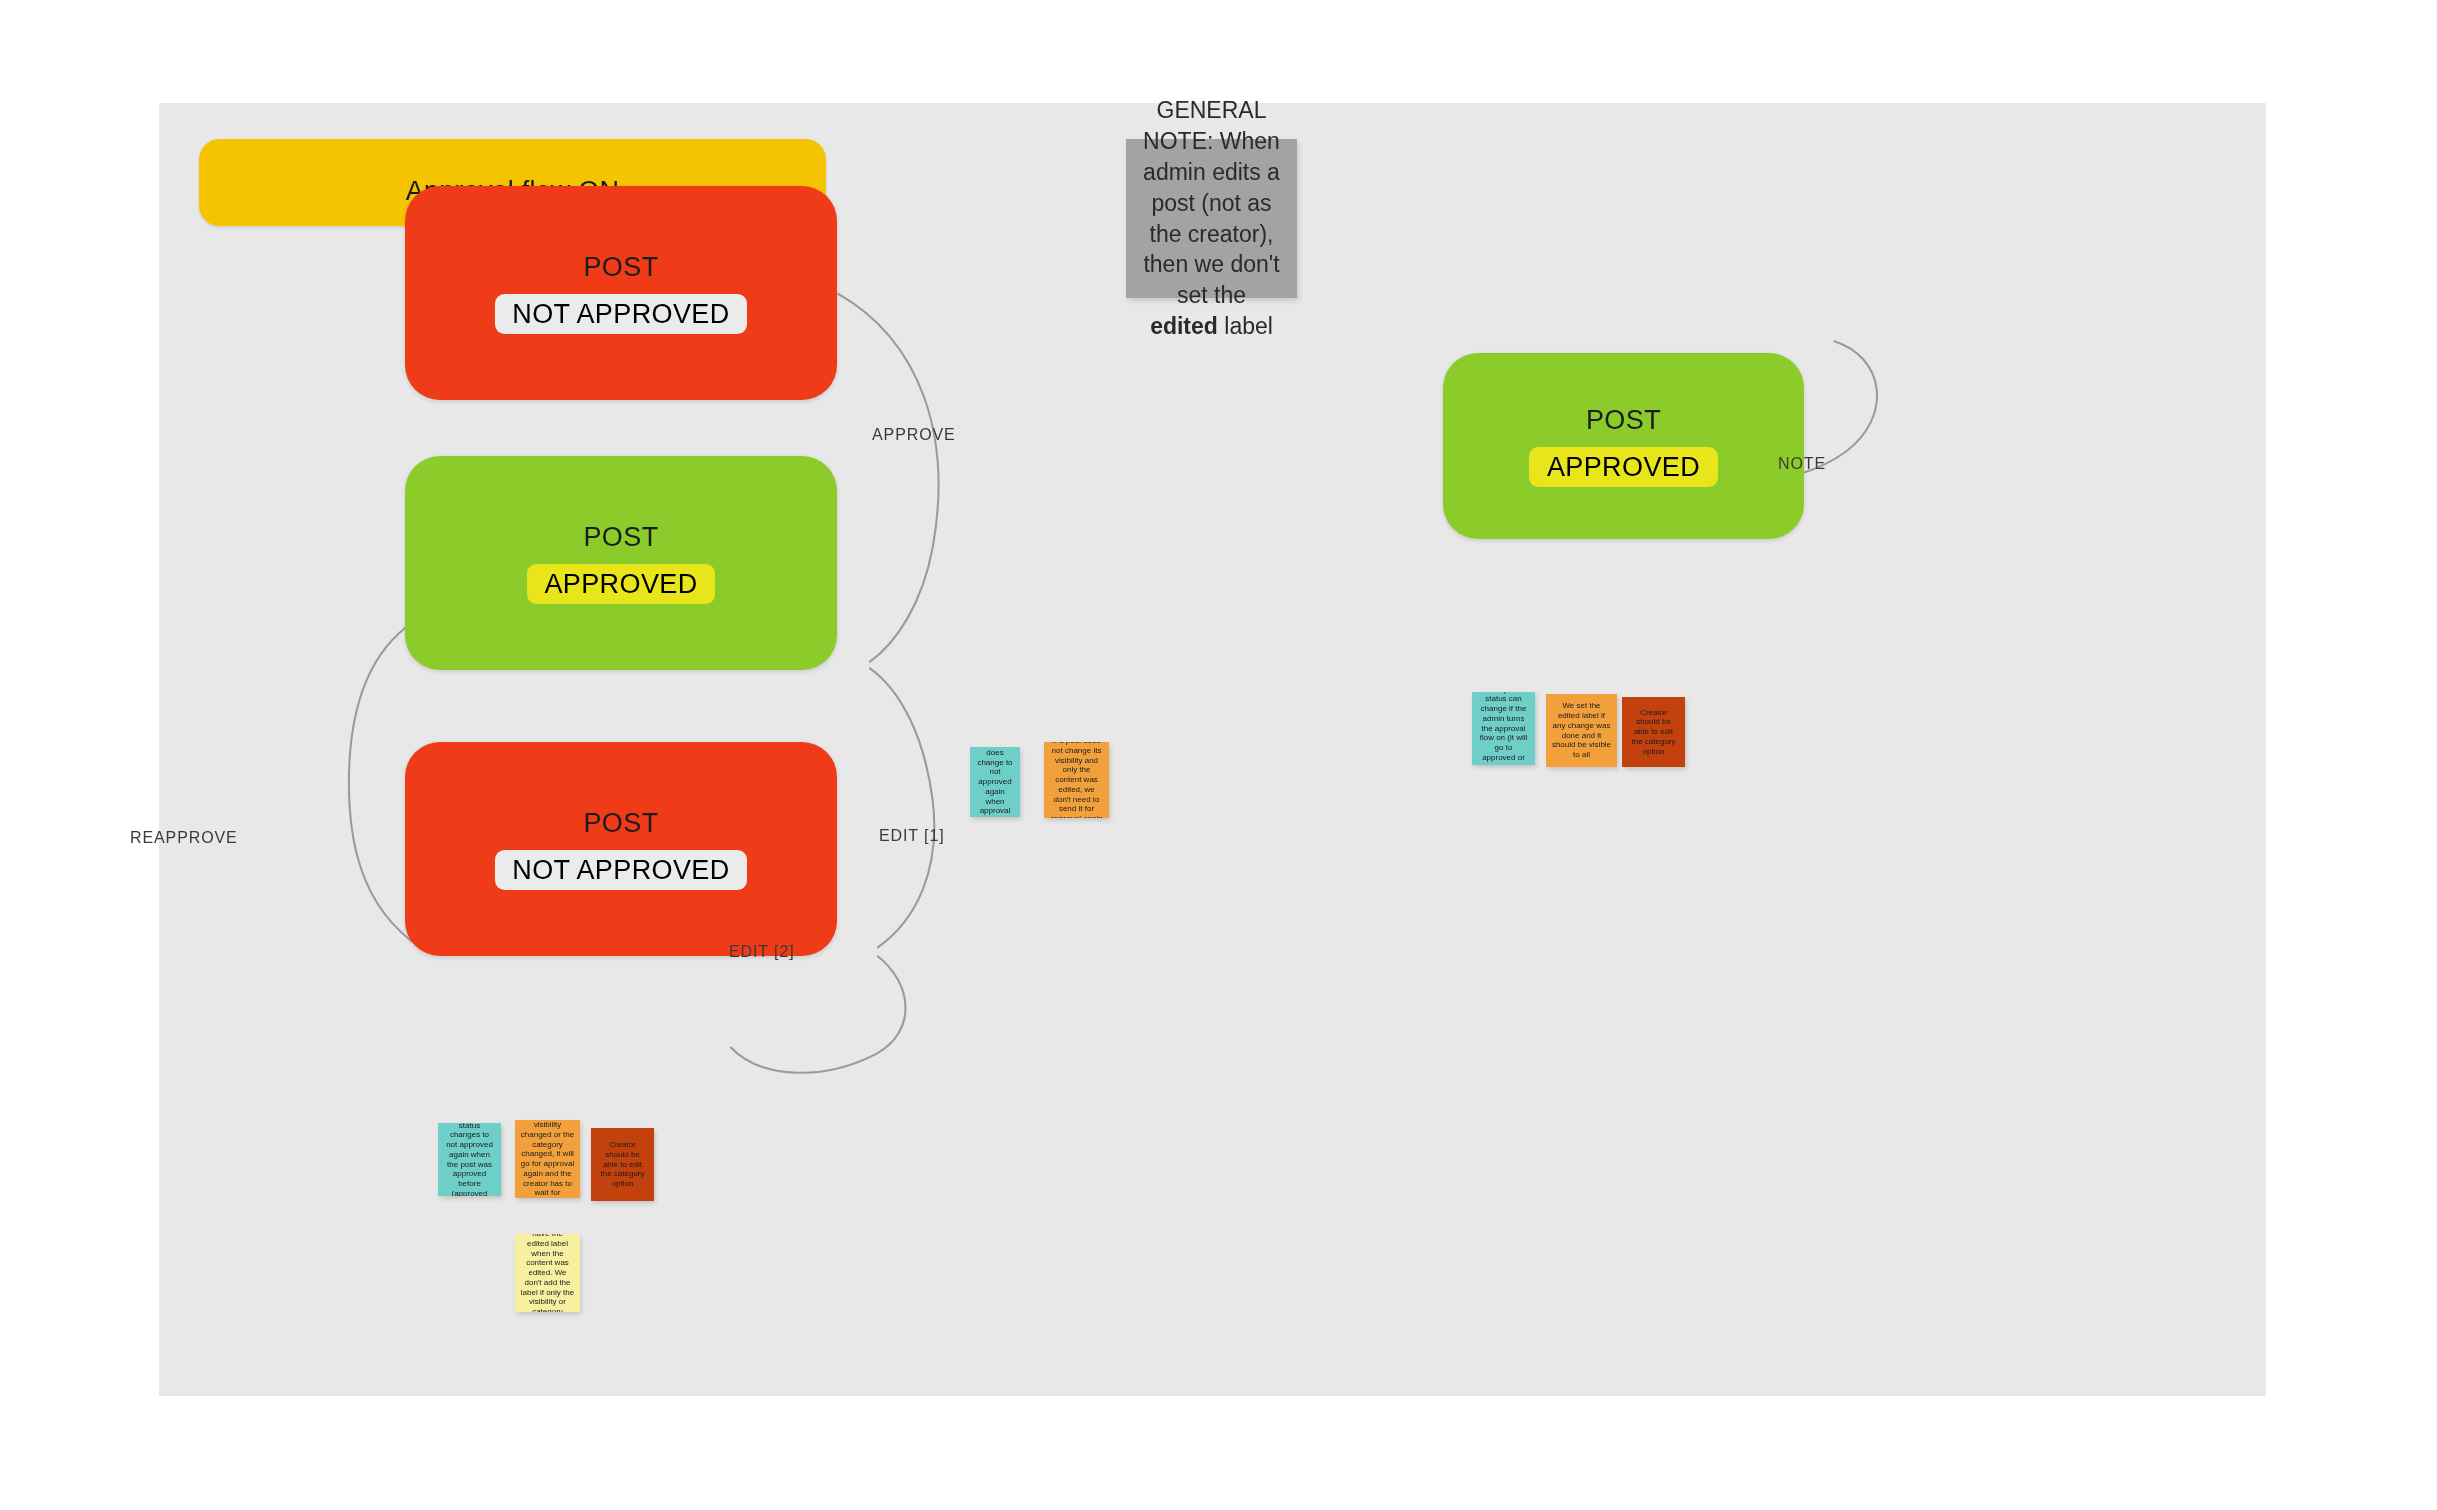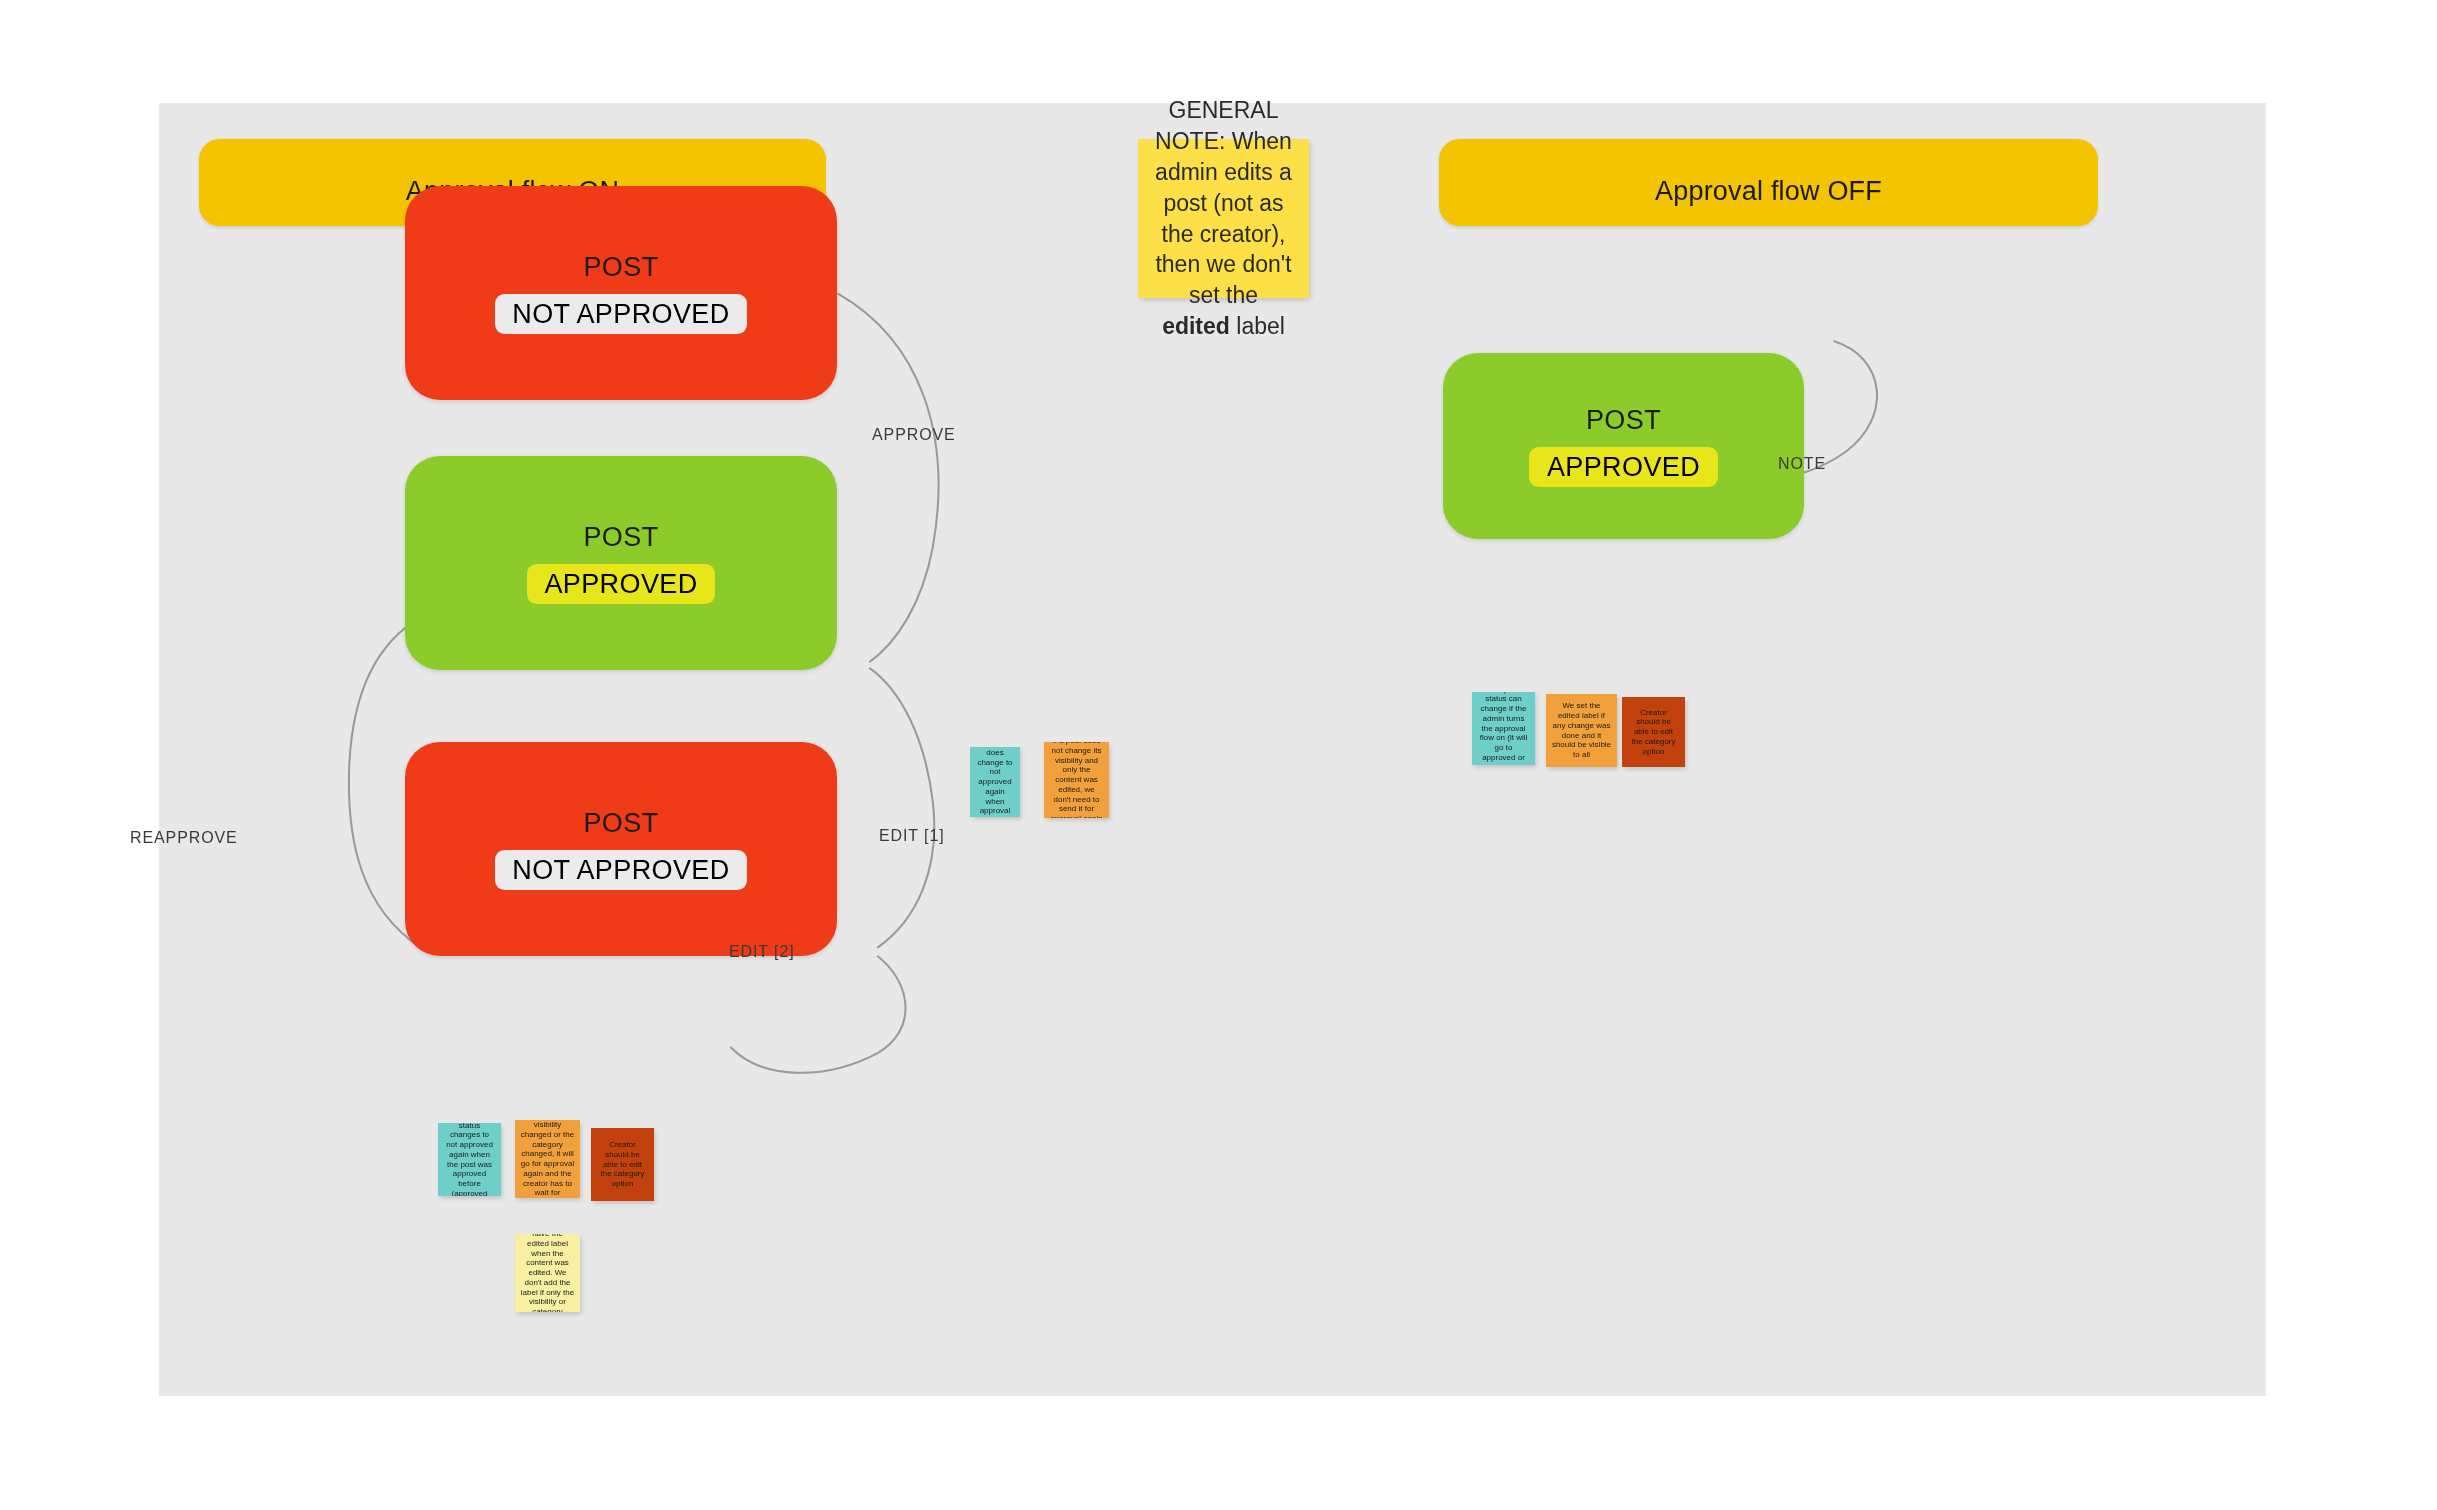--- a/index.html
+++ b/index.html
@@ -64,28 +64,27 @@
     padding: 6.3px 17.5px;
     border-radius: 9.5px;
     color: #000000;
     line-height: 1.05;
   }
   .status-pill.grey   { background: #ebebeb; }
   .status-pill.yellow { background: #e8e61a; }
 
   
   .general-note {
-    background: #fde047;
+    background: #a3a3a3;
     box-shadow: 2.4px 3.2px 5.6px rgba(0,0,0,0.16);
     display: flex;
     align-items: center;
     justify-content: center;
     padding: 14.3px 16px;
     box-sizing: border-box;
-    margin-left: 12px;
   }
   .general-note .gn-text {
     font-size: 23px;
     line-height: 1.34;
     color: #2a2a2a;
     text-align: center;
   }
   .general-note .gn-text b { font-weight: bold; }
 
   
@@ -195,23 +194,20 @@
     <span class="sticky-text">FYI: Post will have the edited label when the content was edited. We don't add the label if only the visibility or category changed</span>
   </div>
 
   <div class="node general-note" style="left:967px; top:36px; width:171px; height:159px;">
     <div class="gn-text">
       <span>GENERAL NOTE:</span>
       <span>When admin edits a post (not as the creator), then we don't set the </span><b>edited</b><span> label</span>
     </div>
   </div>
 
-  <div class="node header-bar" style="left:1280px; top:36px; width:659px; height:87px;">
-    <span class="label">Approval flow OFF</span>
-  </div>
 
   <div class="node post-card green" style="left:1284px; top:250px; width:361px; height:186px;">
     <span class="post-title">POST</span>
     <span class="status-pill yellow">APPROVED</span>
   </div>
 
   <div class="edge-label" style="left:1619px; top:352px;">NOTE</div>
 
   <div class="node sticky teal sz-xs" style="left:1313px; top:589px; width:63px; height:73px;">
     <span class="sticky-text">The post status can change if the admin turns the approval flow on (it will go to approved or not)</span>

